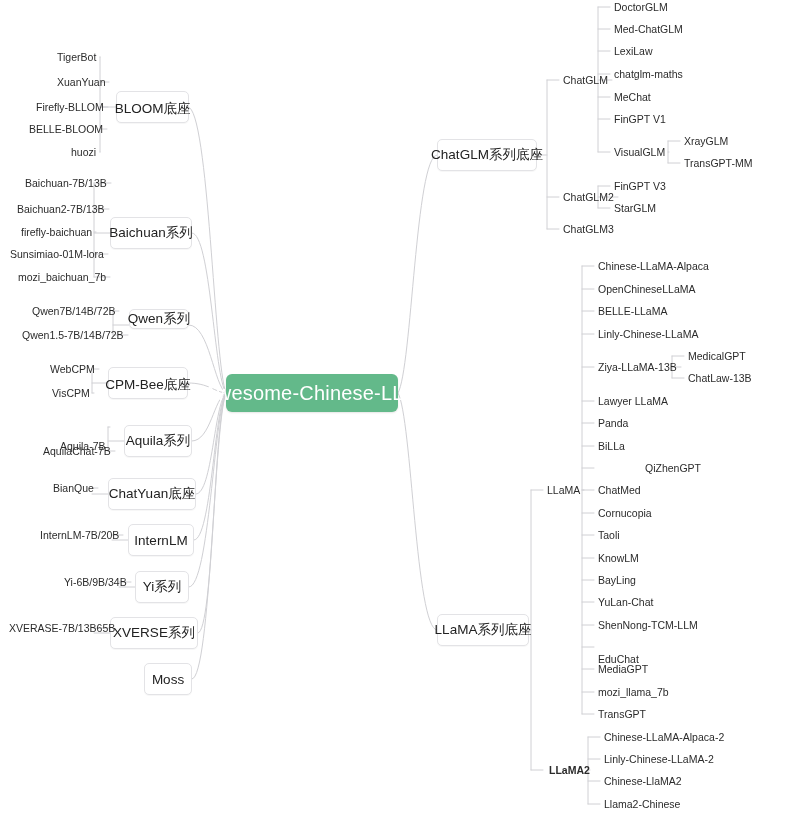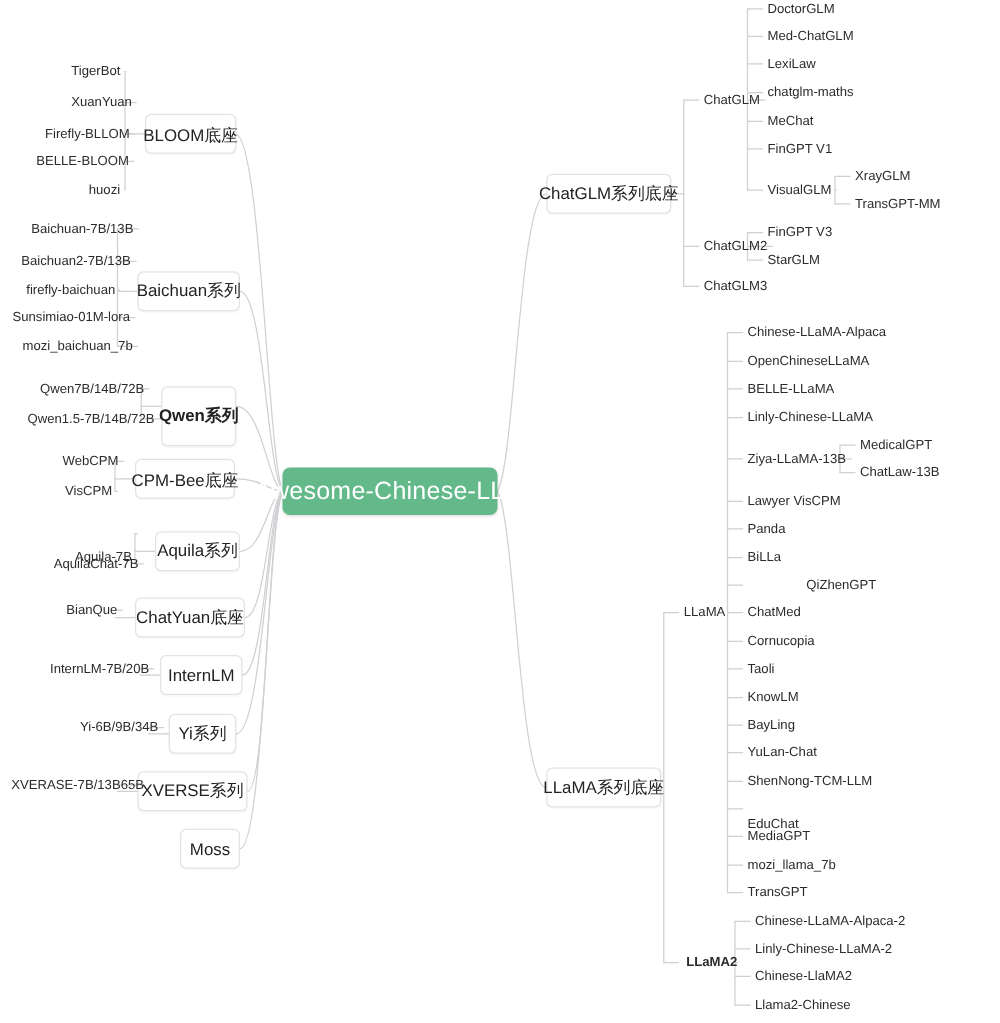--- a/index.html
+++ b/index.html
@@ -189,21 +189,21 @@
       <div class="node plain left" style="left: 29px; top: 124px;"><span>BELLE-BLOOM</span></div>
       <div class="node plain left" style="left: 71px; top: 147px;"><span>huozi</span></div>
       <div class="node boxed" style="left: 110px; top: 217px; width: 82px; height: 32px; display: flex; align-items: center; justify-content: center;">
         <span>Baichuan系列</span>
       </div>
       <div class="node plain left" style="left: 25px; top: 178px;"><span>Baichuan-7B/13B</span></div>
       <div class="node plain left" style="left: 17px; top: 204px;"><span>Baichuan2-7B/13B</span></div>
       <div class="node plain left" style="left: 21px; top: 227px;"><span>firefly-baichuan</span></div>
       <div class="node plain left" style="left: 10px; top: 249px;"><span>Sunsimiao-01M-lora</span></div>
       <div class="node plain left" style="left: 18px; top: 272px;"><span>mozi_baichuan_7b</span></div>
-      <div class="node boxed" style="left: 129px; top: 309px; width: 60px; height: 48px; display: flex; align-items: center; justify-content: center; font-weight: bold;">
+      <div class="node boxed" style="left: 129px; top: 309px; width: 60px; height: 20px; display: flex; align-items: center; justify-content: center;">
         <span>Qwen系列</span>
       </div>
       <div class="node plain left" style="left: 32px; top: 306px;"><span>Qwen7B/14B/72B</span></div>
       <div class="node plain left" style="left: 22px; top: 330px;"><span>Qwen1.5-7B/14B/72B</span></div>
       <div class="node boxed" style="left: 108px; top: 367px; width: 80px; height: 32px; display: flex; justify-content: center;">
         <span>CPM-Bee底座</span>
       </div>
       <div class="node plain left" style="left: 50px; top: 364px;"><span>WebCPM</span></div>
       <div class="node plain left" style="left: 52px; top: 388px;"><span>VisCPM</span></div>
       <div class="node boxed" style="left: 124px; top: 425px; width: 68px; height: 32px; display: flex; align-items: center; justify-content: center;">
@@ -251,21 +251,21 @@
         <span>LLaMA系列底座</span>
       </div>
       <div class="node plain right" style="left: 547px; top: 485px;"><span>LLaMA</span></div>
       <div class="node plain right" style="left: 598px; top: 261px;"><span>Chinese-LLaMA-Alpaca</span></div>
       <div class="node plain right" style="left: 598px; top: 284px;"><span>OpenChineseLLaMA</span></div>
       <div class="node plain right" style="left: 598px; top: 306px;"><span>BELLE-LLaMA</span></div>
       <div class="node plain right" style="left: 598px; top: 329px;"><span>Linly-Chinese-LLaMA</span></div>
       <div class="node plain right" style="left: 598px; top: 362px;"><span>Ziya-LLaMA-13B</span></div>
       <div class="node plain right" style="left: 688px; top: 351px;"><span>MedicalGPT</span></div>
       <div class="node plain right" style="left: 688px; top: 373px;"><span>ChatLaw-13B</span></div>
-      <div class="node plain right" style="left: 598px; top: 396px;"><span>Lawyer VisCPM</span></div>
+      <div class="node plain right" style="left: 598px; top: 396px;"><span>Lawyer LLaMA</span></div>
       <div class="node plain right" style="left: 598px; top: 418px;"><span>Panda</span></div>
       <div class="node plain right" style="left: 598px; top: 441px;"><span>BiLLa</span></div>
       <div class="node plain right" style="left: 598px; top: 463px; margin-left: 47px;"><span>QiZhenGPT</span></div>
       <div class="node plain right" style="left: 598px; top: 485px;"><span>ChatMed</span></div>
       <div class="node plain right" style="left: 598px; top: 508px;"><span>Cornucopia</span></div>
       <div class="node plain right" style="left: 598px; top: 530px;"><span>Taoli</span></div>
       <div class="node plain right" style="left: 598px; top: 553px;"><span>KnowLM</span></div>
       <div class="node plain right" style="left: 598px; top: 575px;"><span>BayLing</span></div>
       <div class="node plain right" style="left: 598px; top: 597px;"><span>YuLan-Chat</span></div>
       <div class="node plain right" style="left: 598px; top: 620px;"><span>ShenNong-TCM-LLM</span></div>

